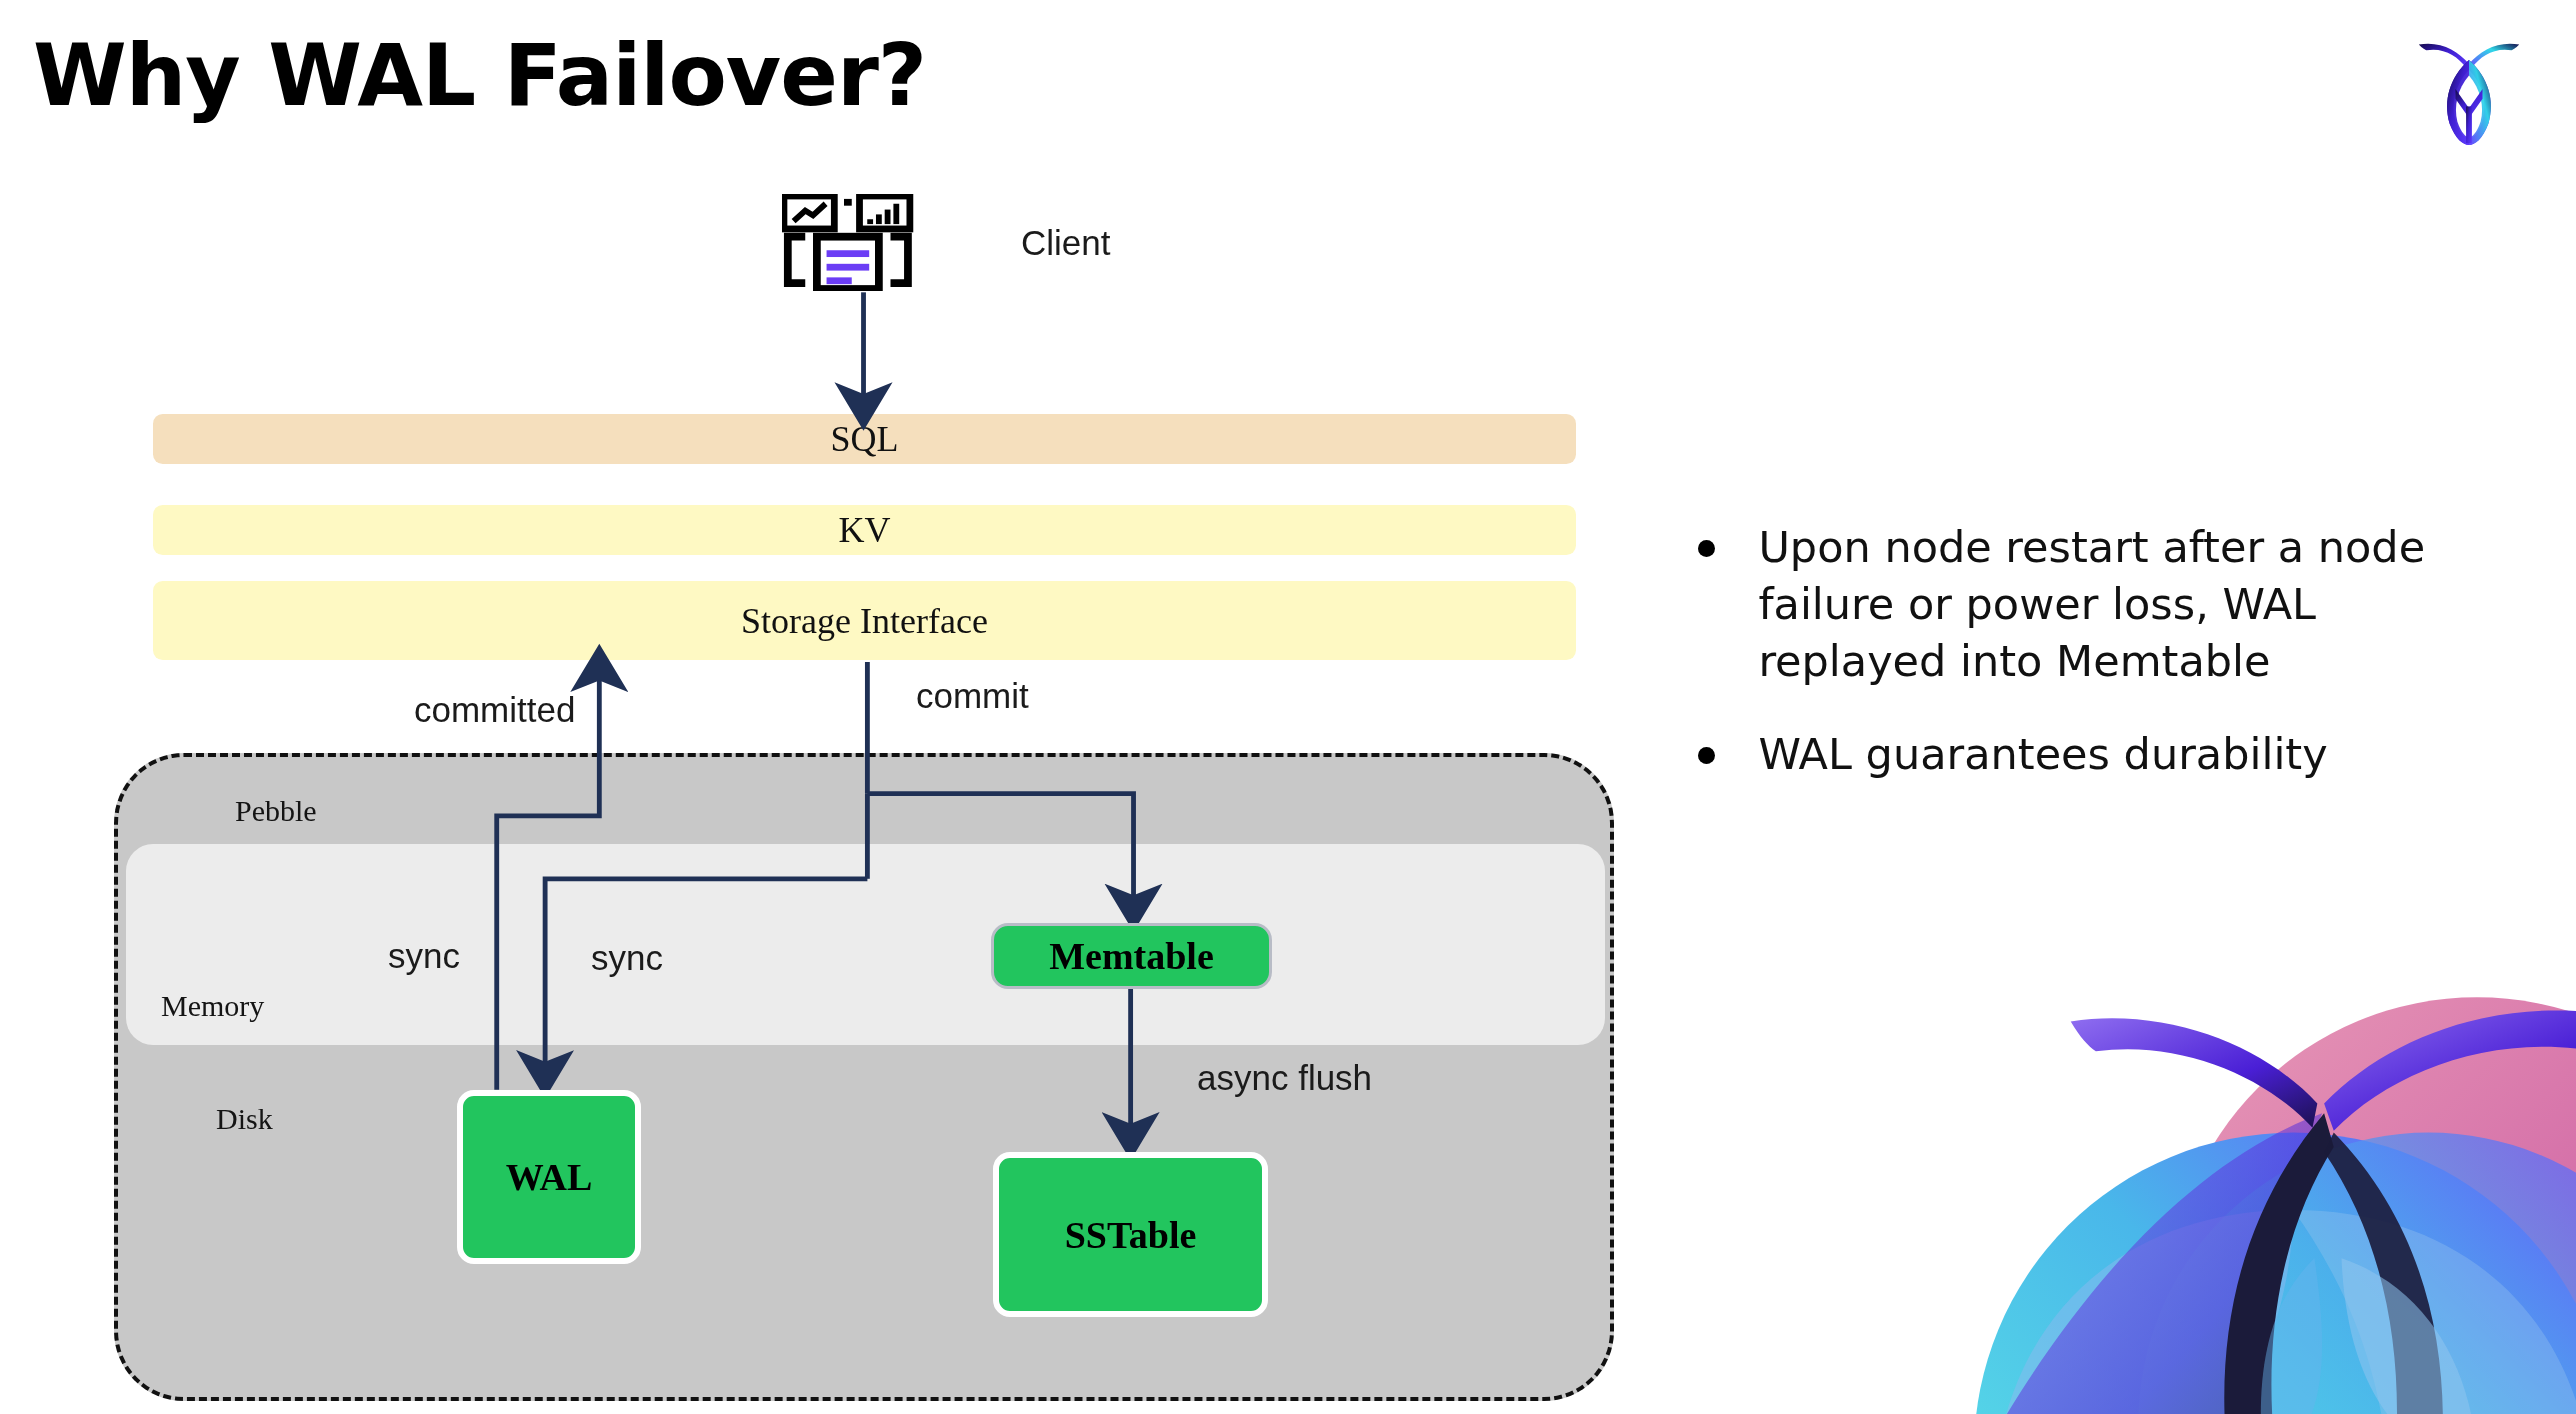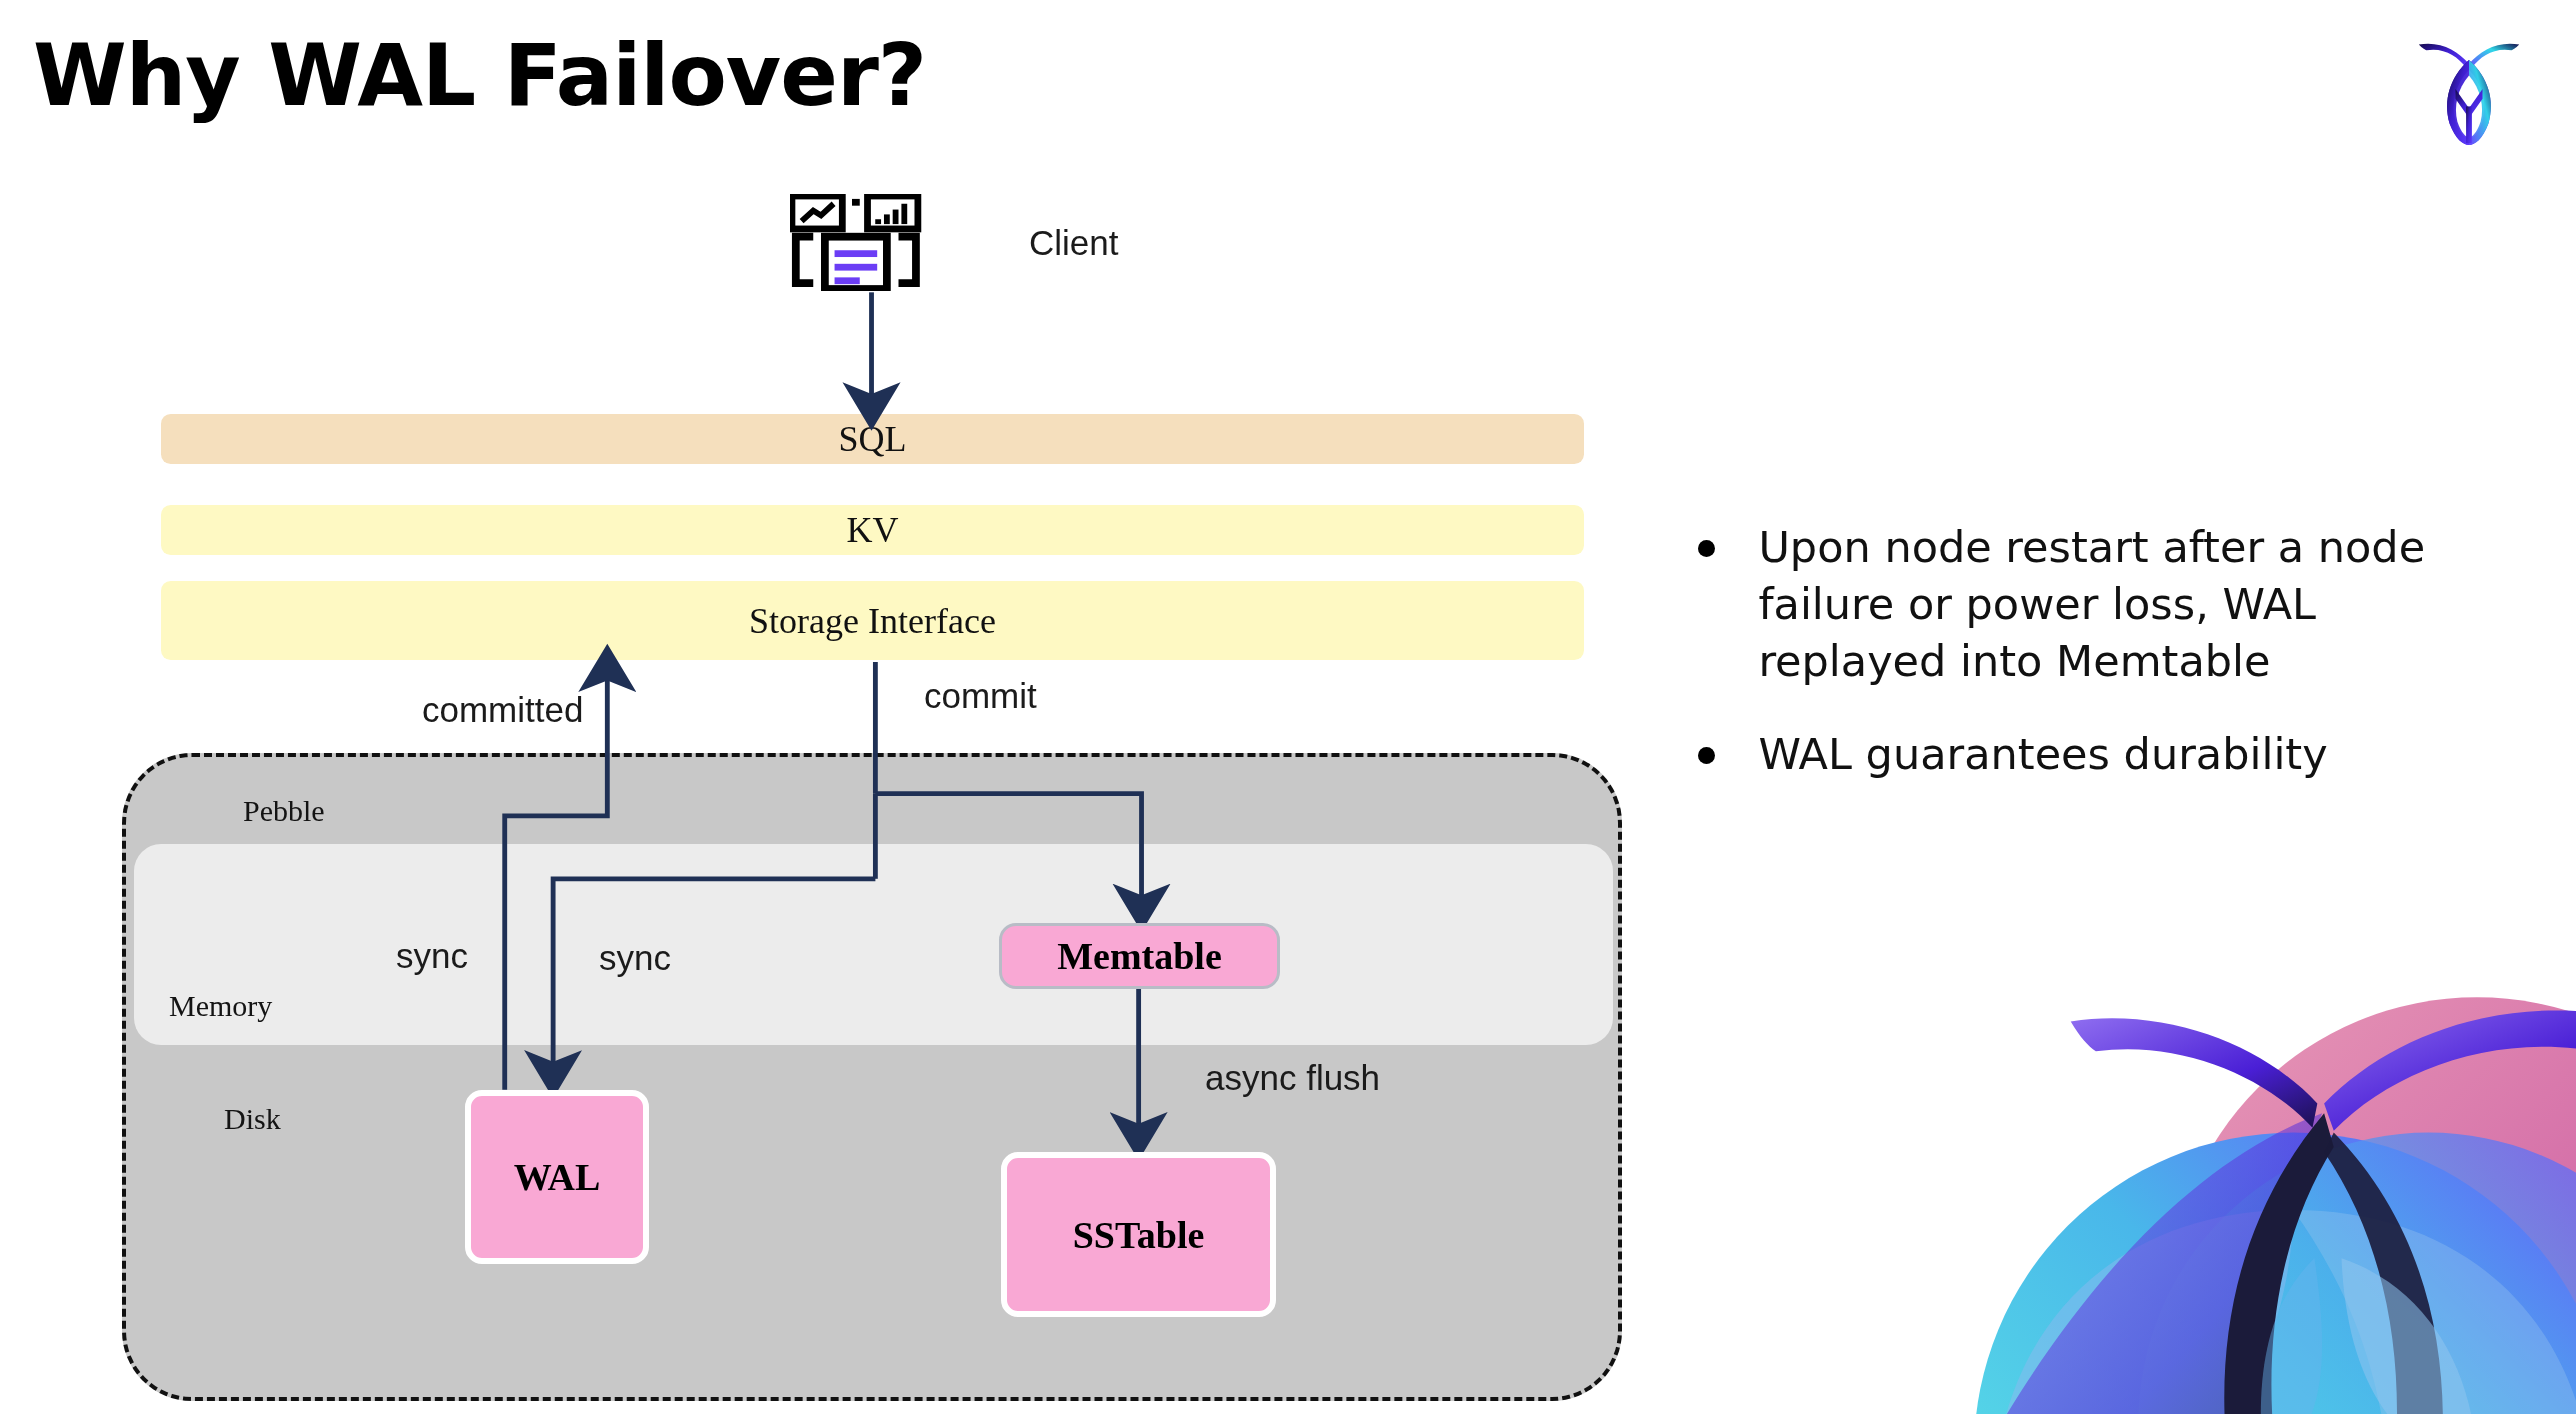--- a/index.html
+++ b/index.html
@@ -17,21 +17,21 @@
   }
 
   
   #brand-logo{position:absolute;left:2411px;top:31px;width:116px;height:116px;}
 
   
   #deco-mark{position:absolute;left:1974px;top:968px;width:677px;height:542px;
              pointer-events:none;}
 
   
-  #diagram{position:absolute;left:16px;top:0;width:1742px;height:1373px;}
+  #diagram{position:absolute;left:8px;top:0;width:1742px;height:1373px;}
 
   .layer-bar{
     position:absolute;border-radius:9.7px;
     display:flex;align-items:center;justify-content:center;
     font-family:"Liberation Serif", serif;
     font-size:36px;color:#111;
   }
   #bar-sql{left:145px;top:414px;width:1423px;height:50px;background:#f5dfbd;}
   #bar-kv{left:145px;top:505px;width:1423px;height:50px;background:#fef9c3;}
   #bar-storage{left:145px;top:581px;width:1423px;height:79px;background:#fef9c3;}
@@ -49,21 +49,21 @@
   .region-label{
     position:absolute;font-family:"Liberation Serif", serif;
     font-size:30px;color:#141414;white-space:nowrap;
   }
   #label-pebble{left:227px;top:794px;}
   #label-memory{left:153px;top:989px;}
   #label-disk{left:208px;top:1102px;}
 
   
   .node-box{
-    position:absolute;border-radius:17px;background:#f9a8d4;
+    position:absolute;border-radius:17px;background:#22c55e;
     display:flex;align-items:center;justify-content:center;
     font-family:"Liberation Serif", serif;font-weight:bold;
     font-size:38px;color:#000;box-sizing:border-box;
   }
   #node-memtable{left:983px;top:923px;width:281px;height:66px;
                  border:3.9px solid #b8bcc6;}
   #node-wal{left:449px;top:1090px;width:184px;height:174px;
             border:6.8px solid #ffffff;}
   #node-sstable{left:985px;top:1152px;width:275px;height:165px;
                 border:6.8px solid #ffffff;}

